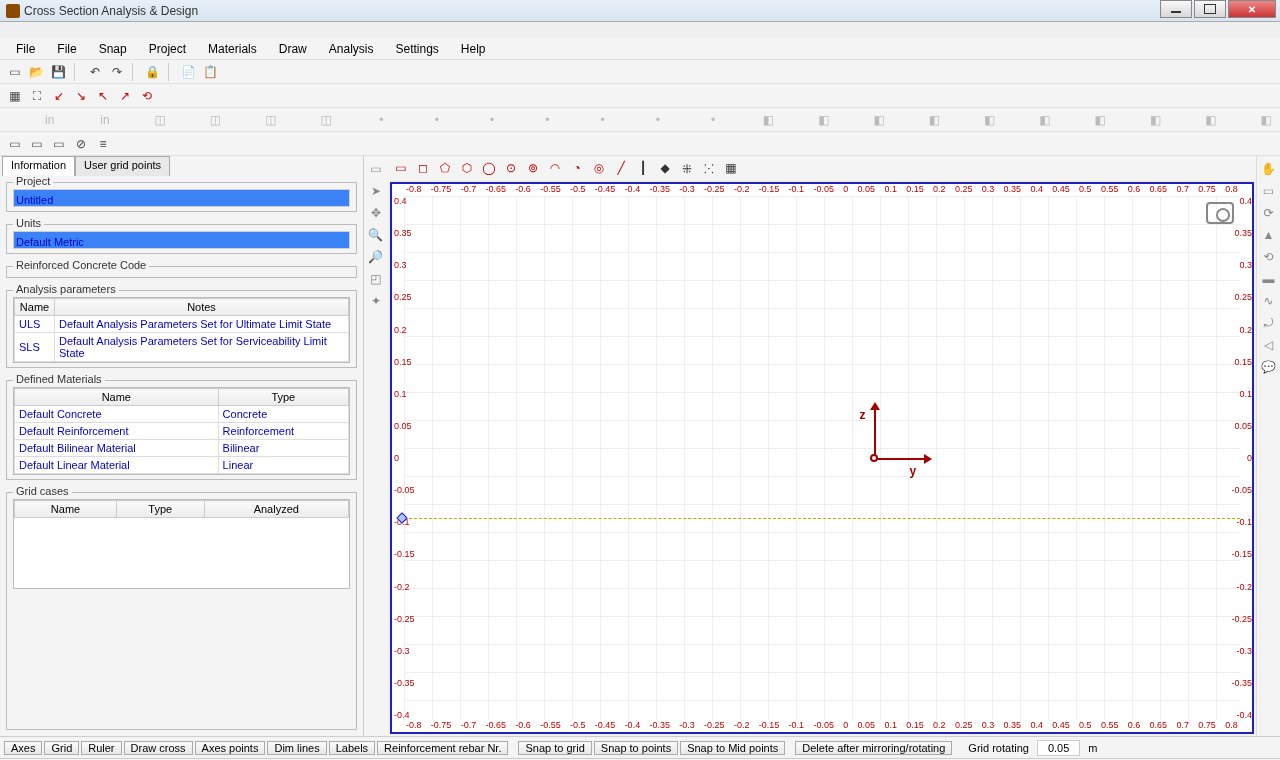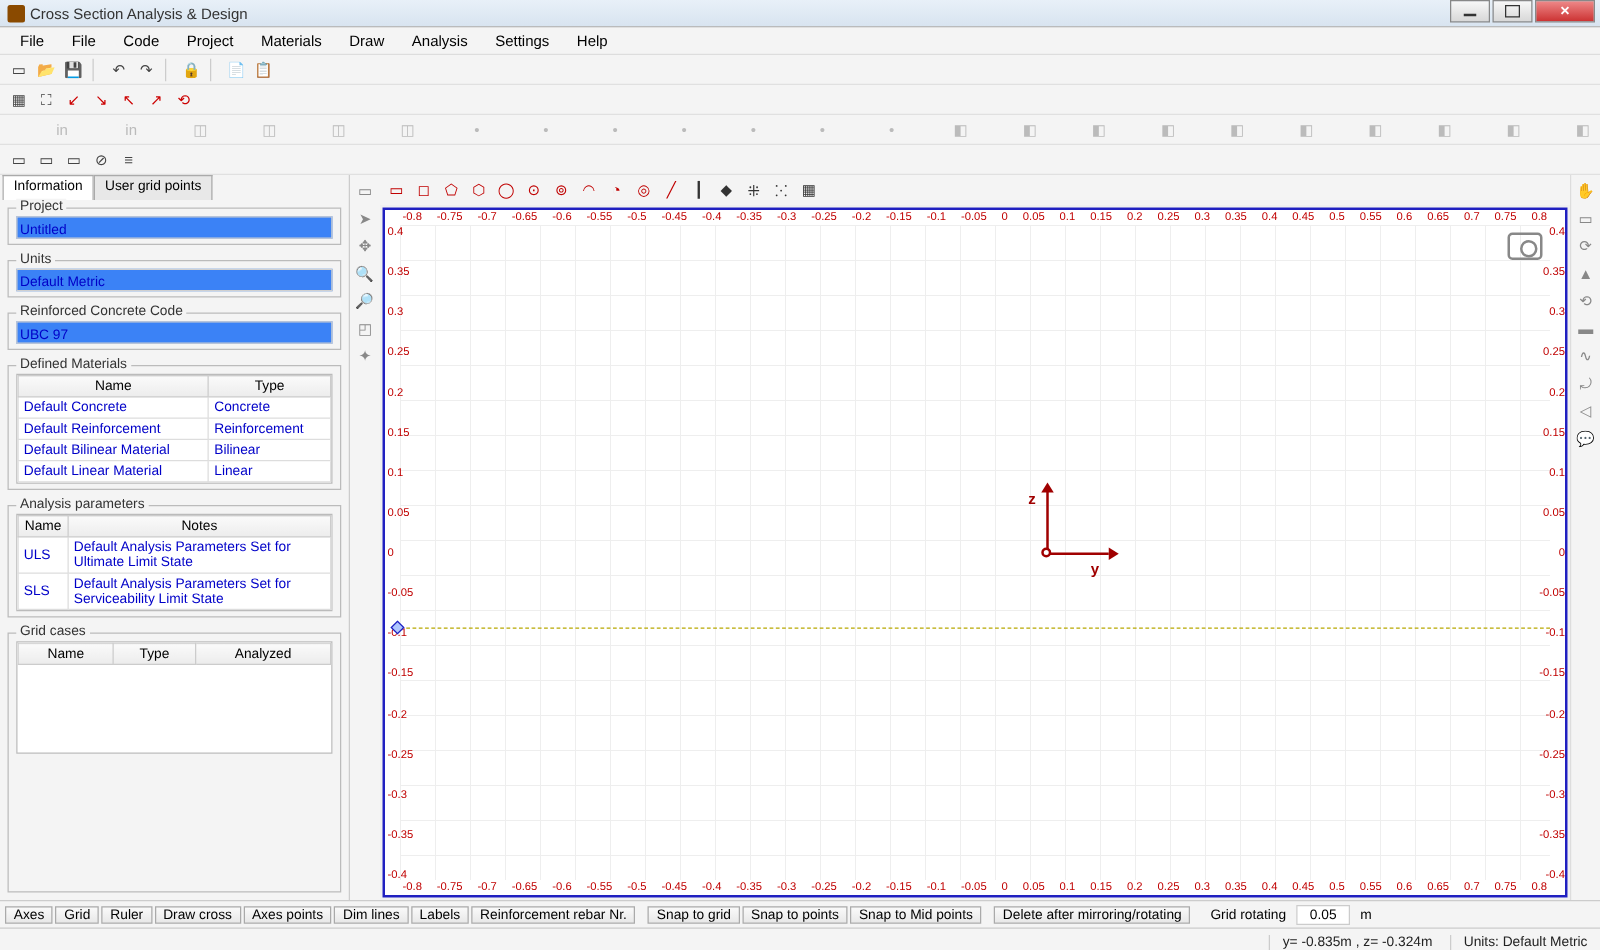--- a/index.html
+++ b/index.html
@@ -10,32 +10,32 @@
 .titlebar-icon { width: 14px; height: 14px; background: #8a4a00; border-radius: 2px; margin-right: 4px; }
 .titlebar-text { font-size: 12px; color: #333; }
 .titlebar-controls { position: absolute; right: 4px; top: 0; display: flex; }
 .tbbtn { width: 32px; height: 18px; border: 1px solid #888; background: linear-gradient(#f8f8f8,#d8d8d8); margin-left: 2px; display:flex; align-items:center; justify-content:center; font-size:10px; }
 .tbbtn.min::after{content:"";display:block;width:10px;height:2px;background:#333;margin-top:6px}
 .tbbtn.max::after{content:"";display:block;width:10px;height:8px;border:1px solid #333}
 .tbbtn.close { background: linear-gradient(#e88,#c33); color:#fff; font-weight:bold; width: 48px;}
 .tbbtn.close::after{content:"✕";color:#fff}
 
 
-.menubar { height: 22px; background: #f4f4f4; display: flex; align-items: center; padding: 0 6px; gap: 2px; border-bottom: 1px solid #ddd;}
+.menubar { height: 22px; background: #f4f4f4; display: flex; align-items: center; padding: 0 6px; gap: 2px; border-bottom: 1px solid #ddd; margin-top: 16px;}
 .menubar span { padding: 2px 10px; cursor: default; font-size: 12px; }
 
 
 .toolbar { height: 24px; background: #f4f4f4; display: flex; align-items: center; padding: 0 6px; gap: 4px; border-bottom: 1px solid #e0e0e0;}
 .toolbar .tbtn, .vtoolbar .tbtn, .shape-toolbar .tbtn { width: 18px; height: 18px; border: 1px solid transparent; display:flex; align-items:center; justify-content:center; color:#444; font-size:12px; }
 .toolbar .sep { width: 6px; height: 18px; border-left: 1px solid #ccc; margin: 0 2px; }
 .toolbar.disabled .tbtn { color:#bbb;margin-left:36px; }
 
 
 .main { display: flex; height: calc(760px - 22px - 22px - 24px*4 - 22px - 18px); position: relative; }
-.sidebar { width: 280px; background: #f4f4f4; border-right: 1px solid #ccc; display:flex; flex-direction:column; }
+.sidebar { width: 364px; background: #f4f4f4; border-right: 1px solid #ccc; display:flex; flex-direction:column; }
 
 
 .tabs { display:flex; height:20px; padding-left:2px; }
 .tab { border:1px solid #aaa; border-bottom:none; padding:2px 8px; background:#e8e8e8; font-size:11px; cursor:default; }
 .tab.active { background:#fff; }
 
 
 .panel { border: 1px solid #bbb; margin: 6px; padding: 6px 6px 4px 6px; background: #f4f4f4; position: relative; }
 .panel .legend { position: absolute; top: -8px; left: 6px; background: #f4f4f4; padding: 0 3px; font-size: 11px; color: #333; }
 .panel .value { color: #0000c8; padding: 4px 2px 2px 2px; font-size: 11px; display:block; border:1px solid #d0d0d0; background:#3b82f6; height:18px; line-height:12px;}
@@ -94,21 +94,21 @@
   <div class="titlebar-controls">
     <div class="tbbtn min"></div>
     <div class="tbbtn max"></div>
     <div class="tbbtn close"></div>
   </div>
 </div>
 
 <div class="menubar">
   <span>File</span>
   <span>File</span>
-  <span>Code</span>
+  <span>Snap</span>
   <span>Project</span>
   <span>Materials</span>
   <span>Draw</span>
   <span>Analysis</span>
   <span>Settings</span>
   <span>Help</span>
 </div>
 
 <div class="toolbar">
   <div class="tbtn">▭</div>
@@ -177,21 +177,42 @@
       <span class="value">Untitled</span>
     </div>
 
     <div class="panel">
       <div class="legend">Units</div>
       <span class="value">Default Metric</span>
     </div>
 
     <div class="panel">
       <div class="legend">Reinforced Concrete Code</div>
-      <span class="value">UBC 97</span>
+    </div>
+
+    <div class="panel">
+      <div class="legend">Analysis parameters</div>
+      <div class="tblwrap params">
+        <table class="tbl">
+          <tbody>
+              <tr>
+            <th style="width:40px">Name</th>
+            <th>Notes</th>
+          </tr>
+          <tr>
+                <td>ULS</td>
+                <td>Default Analysis Parameters Set for Ultimate Limit State</td>
+              </tr>
+          <tr>
+                <td>SLS</td>
+                <td>Default Analysis Parameters Set for Serviceability Limit State</td>
+              </tr>
+        </tbody>
+          </table>
+      </div>
     </div>
 
     <div class="panel">
       <div class="legend">Defined Materials</div>
       <div class="tblwrap">
         <table class="tbl">
           <tbody>
               <tr>
             <th>Name</th>
             <th>Type</th>
@@ -204,42 +225,20 @@
                 <td>Default Reinforcement</td>
                 <td>Reinforcement</td>
               </tr>
           <tr>
                 <td>Default Bilinear Material</td>
                 <td>Bilinear</td>
               </tr>
           <tr>
                 <td>Default Linear Material</td>
                 <td>Linear</td>
-              </tr>
-        </tbody>
-          </table>
-      </div>
-    </div>
-
-    <div class="panel">
-      <div class="legend">Analysis parameters</div>
-      <div class="tblwrap params">
-        <table class="tbl">
-          <tbody>
-              <tr>
-            <th style="width:40px">Name</th>
-            <th>Notes</th>
-          </tr>
-          <tr>
-                <td>ULS</td>
-                <td>Default Analysis Parameters Set for Ultimate Limit State</td>
-              </tr>
-          <tr>
-                <td>SLS</td>
-                <td>Default Analysis Parameters Set for Serviceability Limit State</td>
               </tr>
         </tbody>
           </table>
       </div>
     </div>
 
     <div class="panel" style="flex:1">
       <div class="legend">Grid cases</div>
       <div class="tblwrap empty">
         <table class="tbl">

